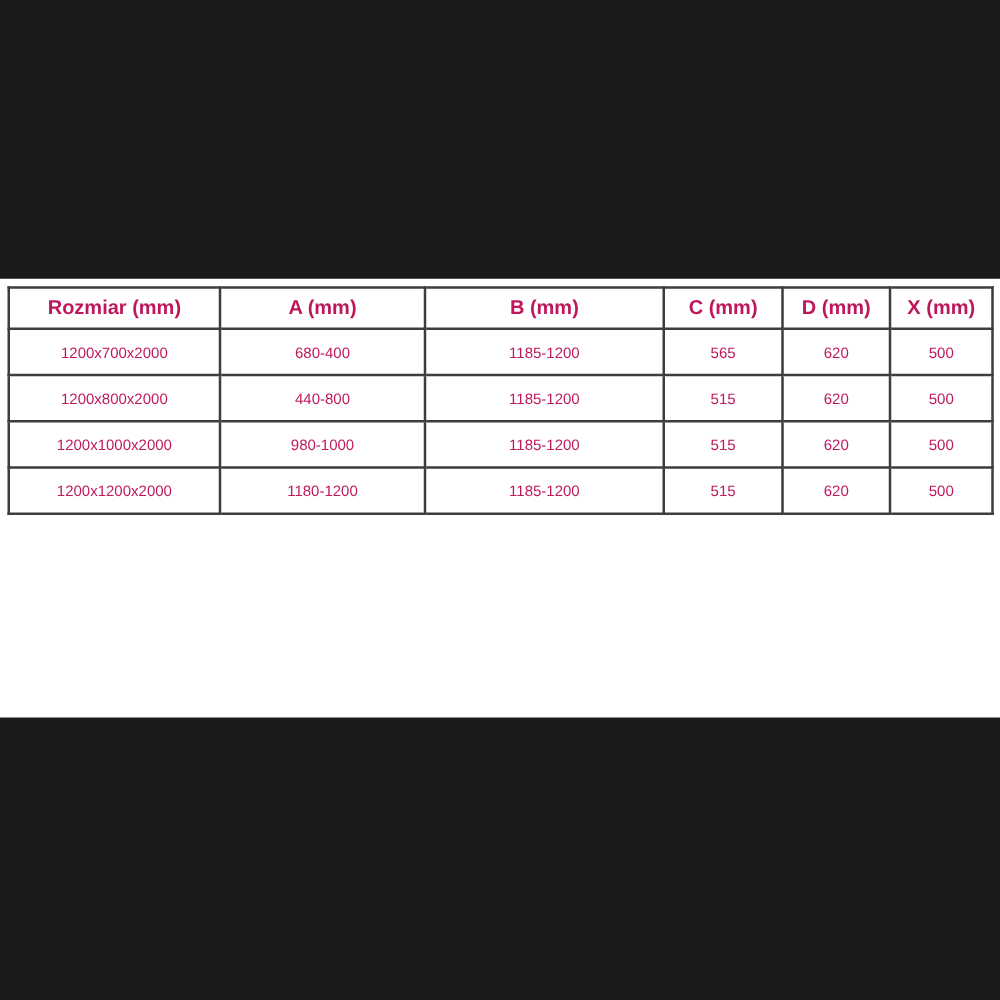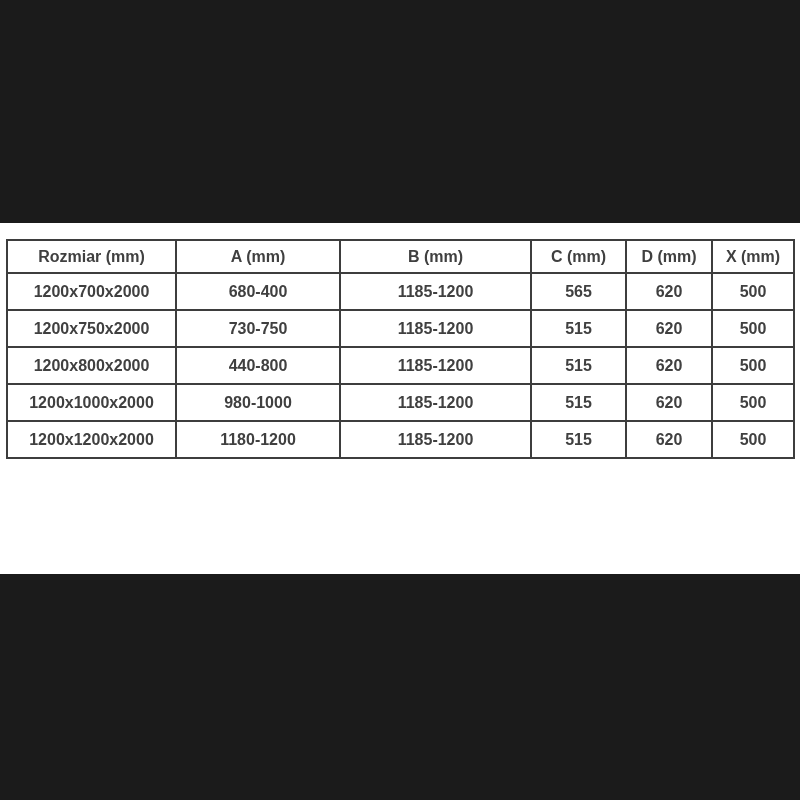--- a/index.html
+++ b/index.html
@@ -18,45 +18,45 @@
     position: absolute;
     left: 0;
     top: 223px;
     width: 800px;
     height: 351px;
     background: #ffffff;
   }
   table.spec {
     position: absolute;
     left: 6px;
-    top: 16px;
+    top: 6px;
     width: 787px;
     border-collapse: collapse;
     table-layout: fixed;
     background: #ffffff;
-    color: #404040;
+    color: #be185d;
   }
   table.spec th,
   table.spec td {
     border: 2px solid #3d3d3d;
     text-align: center;
     vertical-align: middle;
     padding: 0 2px;
     overflow: hidden;
     white-space: nowrap;
   }
   table.spec th {
     height: 31px;
     font-size: 16px;
     font-weight: bold;
   }
   table.spec td {
     height: 35px;
-    font-size: 16px;
-    font-weight: bold;
+    font-size: 12px;
+    font-weight: normal;
   }
 </style>
 </head>
 <body>
 
 <div class="screen">
   <div class="panel">
     <table class="spec">
       <colgroup>
         <col style="width:169px">
@@ -79,28 +79,20 @@
       <tbody>
         <tr>
           <td>1200x700x2000</td>
           <td>680-400</td>
           <td>1185-1200</td>
           <td>565</td>
           <td>620</td>
           <td>500</td>
         </tr>
         <tr>
-          <td>1200x750x2000</td>
-          <td>730-750</td>
-          <td>1185-1200</td>
-          <td>515</td>
-          <td>620</td>
-          <td>500</td>
-        </tr>
-        <tr>
           <td>1200x800x2000</td>
           <td>440-800</td>
           <td>1185-1200</td>
           <td>515</td>
           <td>620</td>
           <td>500</td>
         </tr>
         <tr>
           <td>1200x1000x2000</td>
           <td>980-1000</td>

